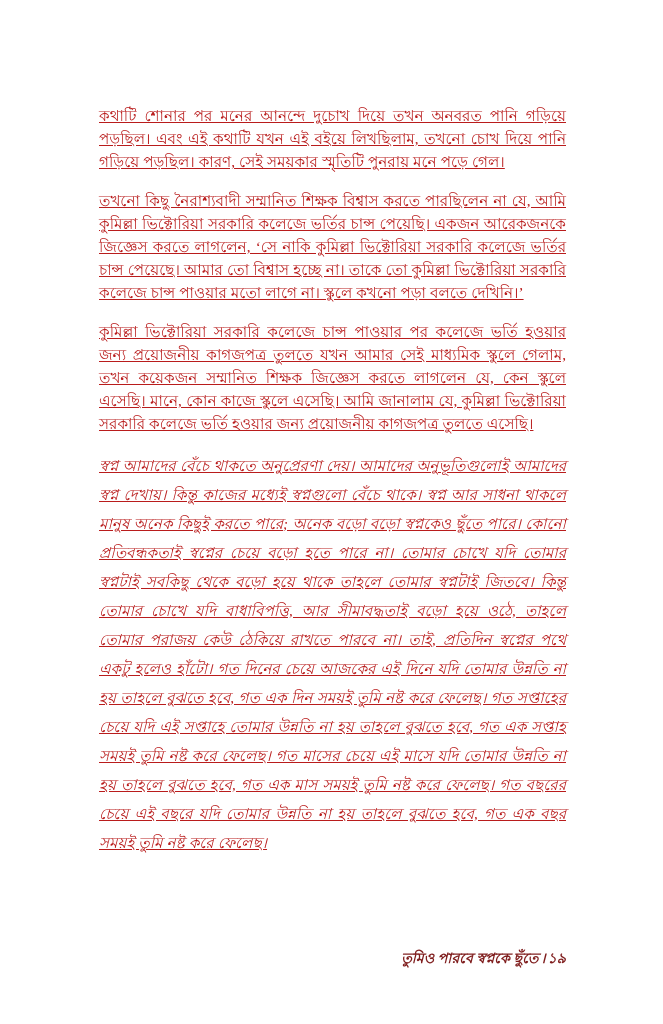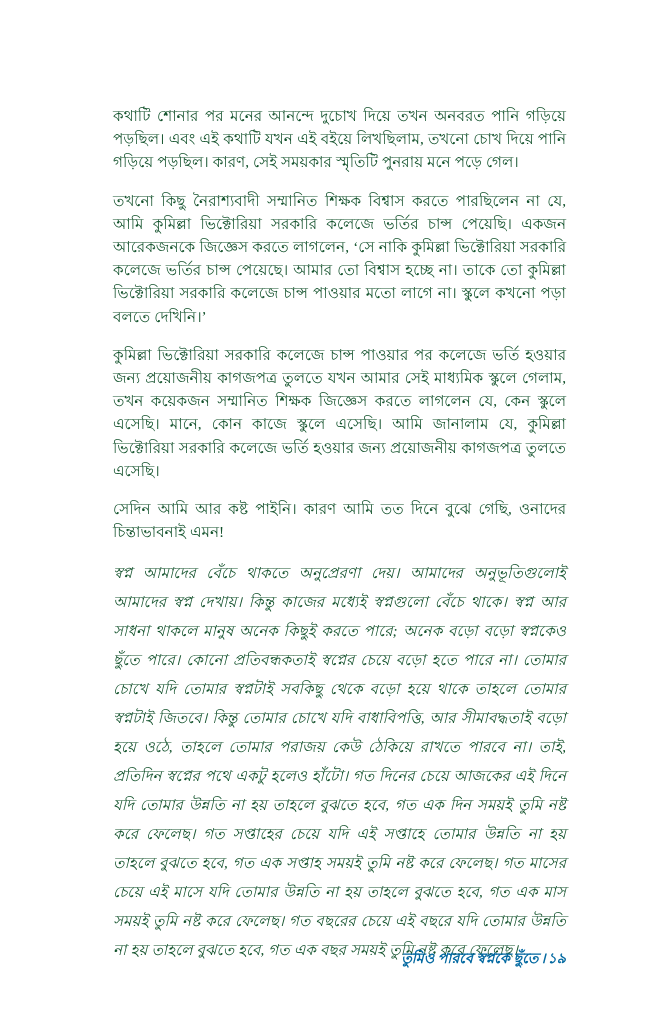--- a/index.html
+++ b/index.html
@@ -19,30 +19,31 @@
     overflow: hidden;
     box-sizing: border-box;
   }
   .text-column {
     position: absolute;
     left: 97px;
     top: 104px;
     width: 469px;
   }
   .para {
-    margin: 0 0 15px 16px;
+    margin: 0 0 15px 2px;
     padding: 0;
     text-align: justify;
     text-justify: inter-word;
     font-size: 15.2px;
     line-height: 23.2px;
-    color: #14532d;
+    color: #b91c1c;
     letter-spacing: 0;
     word-spacing: 0.2px;
     font-weight: 400;
+    text-decoration: underline;
   }
   .para:last-child {
     margin-bottom: 0;
   }
   .para.quote {
     font-style: italic;
     font-size: 15.2px;
     line-height: 29px;
   }
   .para.tight {
@@ -50,21 +51,21 @@
   }
   .footer {
     position: absolute;
     left: 97px;
     top: 948px;
     width: 469px;
     text-align: right;
     font-size: 14.2px;
     font-style: italic;
     font-weight: 700;
-    color: #0369a1;
+    color: #7f1d1d;
     line-height: 20px;
   }
   .footer .sep {
     font-weight: 700;
     font-style: italic;
     padding: 0 2px;
   }
   .footer .pageno {
     font-weight: 700;
     font-style: italic;
@@ -76,21 +77,20 @@
 <div class="page">
 
   <div class="text-column">
 
     <p class="para">কথাটি শোনার পর মনের আনন্দে দুচোখ দিয়ে তখন অনবরত পানি গড়িয়ে পড়ছিল। এবং এই কথাটি যখন এই বইয়ে লিখছিলাম, তখনো চোখ দিয়ে পানি গড়িয়ে পড়ছিল। কারণ, সেই সময়কার স্মৃতিটি পুনরায় মনে পড়ে গেল।</p>
 
     <p class="para">তখনো কিছু নৈরাশ্যবাদী সম্মানিত শিক্ষক বিশ্বাস করতে পারছিলেন না যে, আমি কুমিল্লা ভিক্টোরিয়া সরকারি কলেজে ভর্তির চান্স পেয়েছি। একজন আরেকজনকে জিজ্ঞেস করতে লাগলেন, ‘সে নাকি কুমিল্লা ভিক্টোরিয়া সরকারি কলেজে ভর্তির চান্স পেয়েছে। আমার তো বিশ্বাস হচ্ছে না। তাকে তো কুমিল্লা ভিক্টোরিয়া সরকারি কলেজে চান্স পাওয়ার মতো লাগে না। স্কুলে কখনো পড়া বলতে দেখিনি।’</p>
 
     <p class="para">কুমিল্লা ভিক্টোরিয়া সরকারি কলেজে চান্স পাওয়ার পর কলেজে ভর্তি হওয়ার জন্য প্রয়োজনীয় কাগজপত্র তুলতে যখন আমার সেই মাধ্যমিক স্কুলে গেলাম, তখন কয়েকজন সম্মানিত শিক্ষক জিজ্ঞেস করতে লাগলেন যে, কেন স্কুলে এসেছি। মানে, কোন কাজে স্কুলে এসেছি। আমি জানালাম যে, কুমিল্লা ভিক্টোরিয়া সরকারি কলেজে ভর্তি হওয়ার জন্য প্রয়োজনীয় কাগজপত্র তুলতে এসেছি।</p>
 
-    <p class="para tight">সেদিন আমি আর কষ্ট পাইনি। কারণ আমি তত দিনে বুঝে গেছি, ওনাদের চিন্তাভাবনাই এমন!</p>
 
     <p class="para quote">স্বপ্ন আমাদের বেঁচে থাকতে অনুপ্রেরণা দেয়। আমাদের অনুভূতিগুলোই আমাদের স্বপ্ন দেখায়। কিন্তু কাজের মধ্যেই স্বপ্নগুলো বেঁচে থাকে। স্বপ্ন আর সাধনা থাকলে মানুষ অনেক কিছুই করতে পারে; অনেক বড়ো বড়ো স্বপ্নকেও ছুঁতে পারে। কোনো প্রতিবন্ধকতাই স্বপ্নের চেয়ে বড়ো হতে পারে না। তোমার চোখে যদি তোমার স্বপ্নটাই সবকিছু থেকে বড়ো হয়ে থাকে তাহলে তোমার স্বপ্নটাই জিতবে। কিন্তু তোমার চোখে যদি বাধাবিপত্তি, আর সীমাবদ্ধতাই বড়ো হয়ে ওঠে, তাহলে তোমার পরাজয় কেউ ঠেকিয়ে রাখতে পারবে না। তাই, প্রতিদিন স্বপ্নের পথে একটু হলেও হাঁটো। গত দিনের চেয়ে আজকের এই দিনে যদি তোমার উন্নতি না হয় তাহলে বুঝতে হবে, গত এক দিন সময়ই তুমি নষ্ট করে ফেলেছ। গত সপ্তাহের চেয়ে যদি এই সপ্তাহে তোমার উন্নতি না হয় তাহলে বুঝতে হবে, গত এক সপ্তাহ সময়ই তুমি নষ্ট করে ফেলেছ। গত মাসের চেয়ে এই মাসে যদি তোমার উন্নতি না হয় তাহলে বুঝতে হবে, গত এক মাস সময়ই তুমি নষ্ট করে ফেলেছ। গত বছরের চেয়ে এই বছরে যদি তোমার উন্নতি না হয় তাহলে বুঝতে হবে, গত এক বছর সময়ই তুমি নষ্ট করে ফেলেছ।</p>
 
 
   </div>
 
   <div class="footer">
     <span>তুমিও পারবে স্বপ্নকে ছুঁতে</span><span class="sep">।</span><span class="pageno">১৯</span>
   </div>
 

